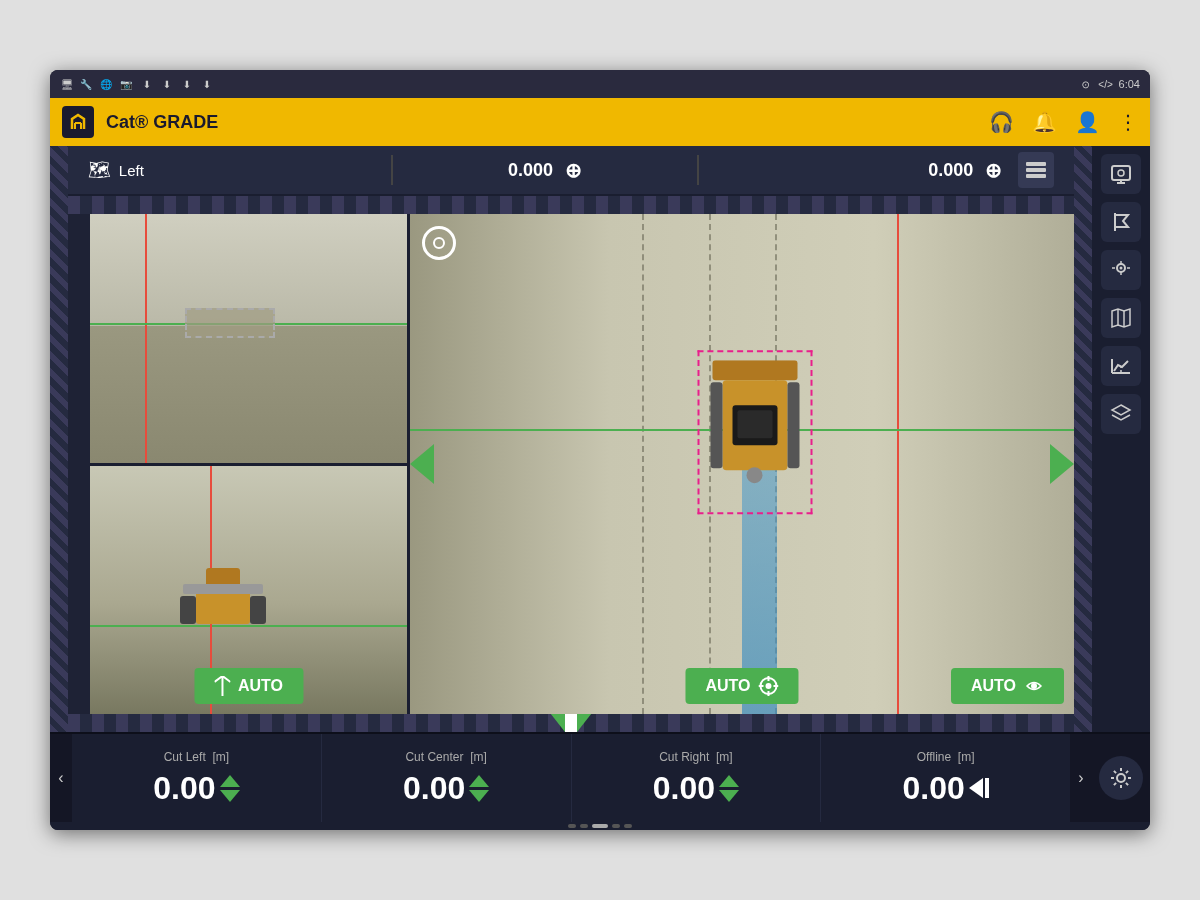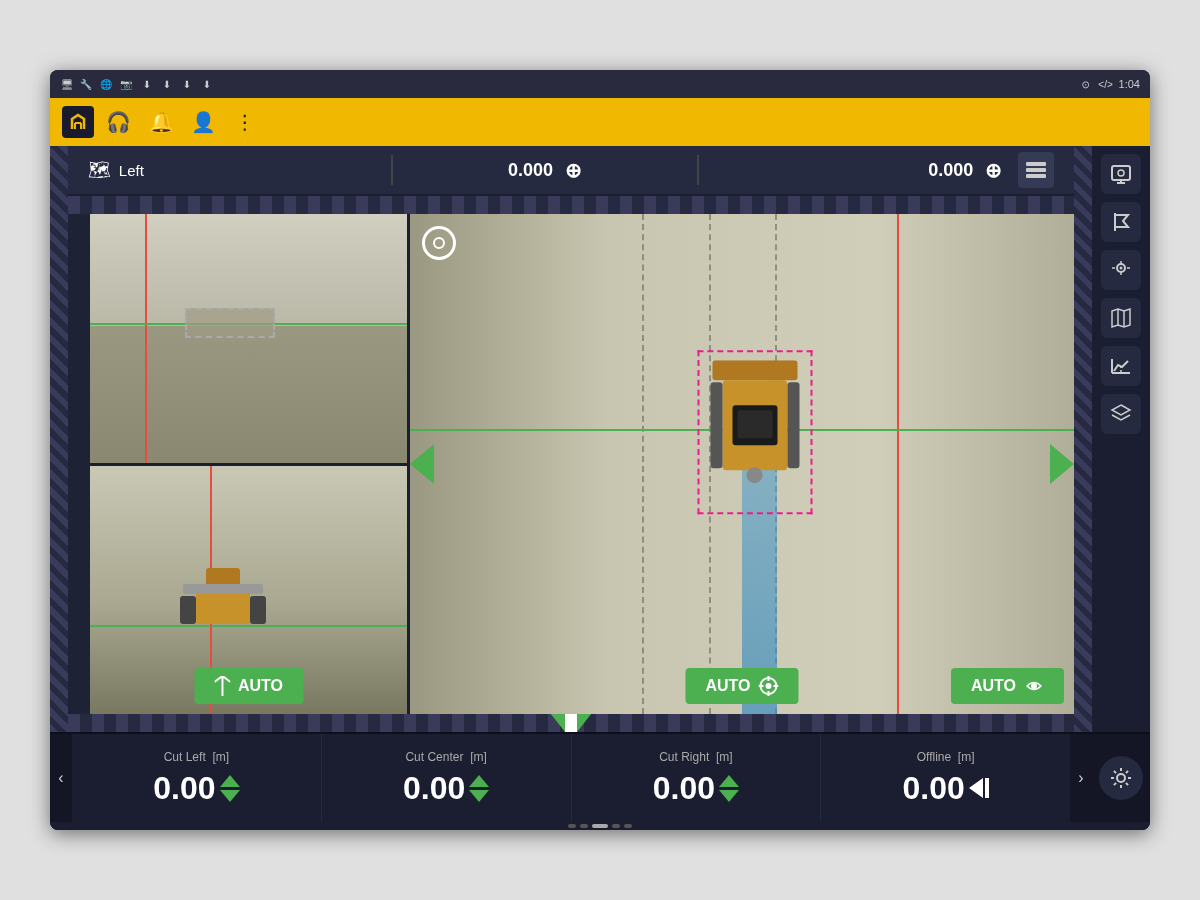--- a/index.html
+++ b/index.html
@@ -466,33 +466,34 @@
       <span class="status-icon">🌐</span>
       <span class="status-icon">📷</span>
       <span class="status-icon">⬇</span>
       <span class="status-icon">⬇</span>
       <span class="status-icon">⬇</span>
       <span class="status-icon">⬇</span>
     </div>
     <div class="status-bar-right">
       <span class="status-icon">⊙</span>
       <span class="status-icon">&lt;/&gt;</span>
-      <span>1:04</span>
+      <span>6:04</span>
     </div>
   </div>
 
   <div class="title-bar">
     <div class="title-bar-logo">
       <svg width="22" height="22" viewBox="0 0 22 22">
         <path d="M5,18 L5,8 L11,4 L17,8 L17,18" stroke="#F0B800" stroke-width="2.5" fill="none"></path>
         <line x1="8" y1="18" x2="8" y2="12" stroke="#F0B800" stroke-width="2"></line>
         <line x1="14" y1="18" x2="14" y2="12" stroke="#F0B800" stroke-width="2"></line>
         <line x1="8" y1="12" x2="14" y2="12" stroke="#F0B800" stroke-width="2"></line>
       </svg>
     </div>
+    <div class="title-bar-text">Cat® GRADE</div>
     <div class="title-bar-right">
       <span class="title-bar-icon">🎧</span>
       <span class="title-bar-icon">🔔</span>
       <span class="title-bar-icon">👤</span>
       <span class="title-bar-icon">⋮</span>
     </div>
   </div>
 
   <div class="main-area">
 

